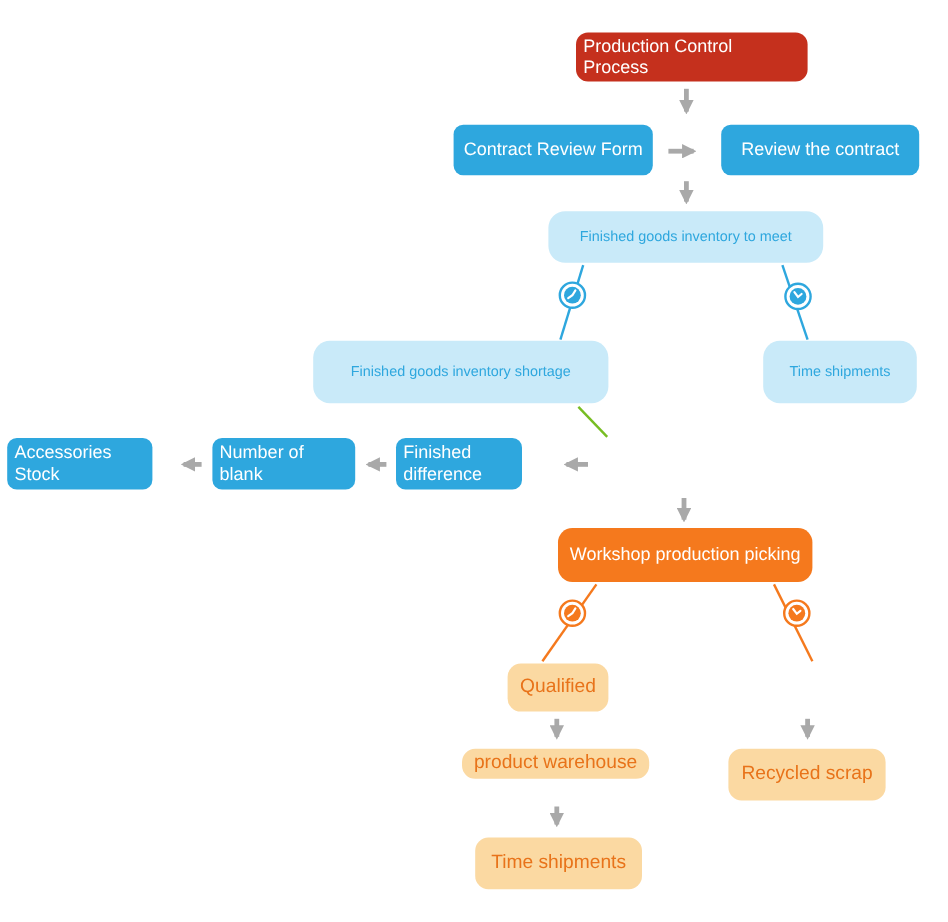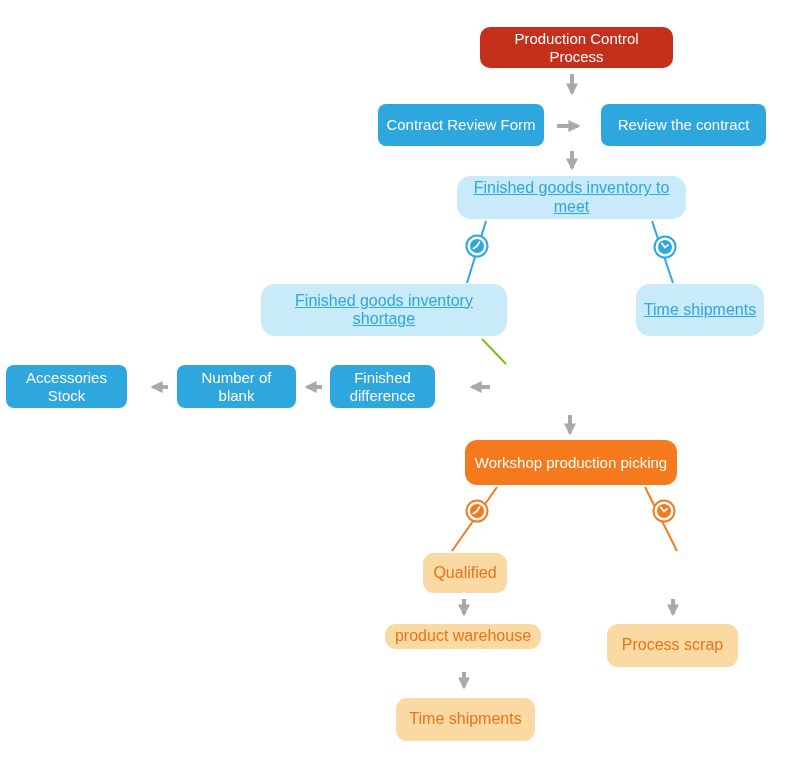--- a/index.html
+++ b/index.html
@@ -7,29 +7,28 @@
     position:relative;
     width:790px;height:768px;
     background:#fff;
     font-family:"Liberation Sans", sans-serif;
     overflow:hidden;
   }
   #connectors{position:absolute;left:0;top:0;width:790px;height:768px;}
   .node{
     position:absolute;
     display:flex;align-items:center;justify-content:center;
-    text-align:center;
     font-size:15px;
     line-height:1.15;
     box-sizing:border-box;
     padding:2px 6px;
   }
   .red{background:var(--red);color:#fff;border-radius:10px;}
   .blue{background:var(--blue);color:#fff;border-radius:8px;}
-  .lightblue{background:var(--lightblue);color:var(--blue);border-radius:14px;font-size:16px;text-decoration:underline;}
+  .lightblue{background:var(--lightblue);color:var(--blue);border-radius:14px;font-size:12px;}
   .green{background:var(--green);color:#fff;border-radius:10px;}
   .orange{background:var(--orange);color:#fff;border-radius:12px;}
   .lightorange{background:var(--lightorange);color:var(--orangetext);border-radius:11px;font-size:16px;}
   .gray-arrow{stroke:var(--gray);stroke-width:4;}
   .blue-line{stroke:var(--blue);stroke-width:2;fill:none;}
   .green-line{stroke:var(--green);stroke-width:2;fill:none;}
   .orange-line{stroke:var(--orange);stroke-width:2;fill:none;}
   .clock-ring{fill:#fff;stroke-width:2;}
   .clock-ring.b{stroke:var(--blue);}
   .clock-ring.o{stroke:var(--orange);}
@@ -107,17 +106,17 @@
   <div class="node blue" style="left:330px;top:365px;width:105px;height:43px">Finished difference</div>
 
 
   <div class="node orange" style="left:465px;top:440px;width:212px;height:45px">Workshop production picking</div>
 
   <div class="node lightorange" style="left:423px;top:553px;width:84px;height:40px">Qualified</div>
 
 
   <div class="node lightorange" style="left:385px;top:624px;width:156px;height:25px">product warehouse</div>
 
-  <div class="node lightorange" style="left:607px;top:624px;width:131px;height:43px">Process scrap</div>
+  <div class="node lightorange" style="left:607px;top:624px;width:131px;height:43px">Recycled scrap</div>
 
   <div class="node lightorange" style="left:396px;top:698px;width:139px;height:43px">Time shipments</div>
 
 </div>
 
 </body></html>

